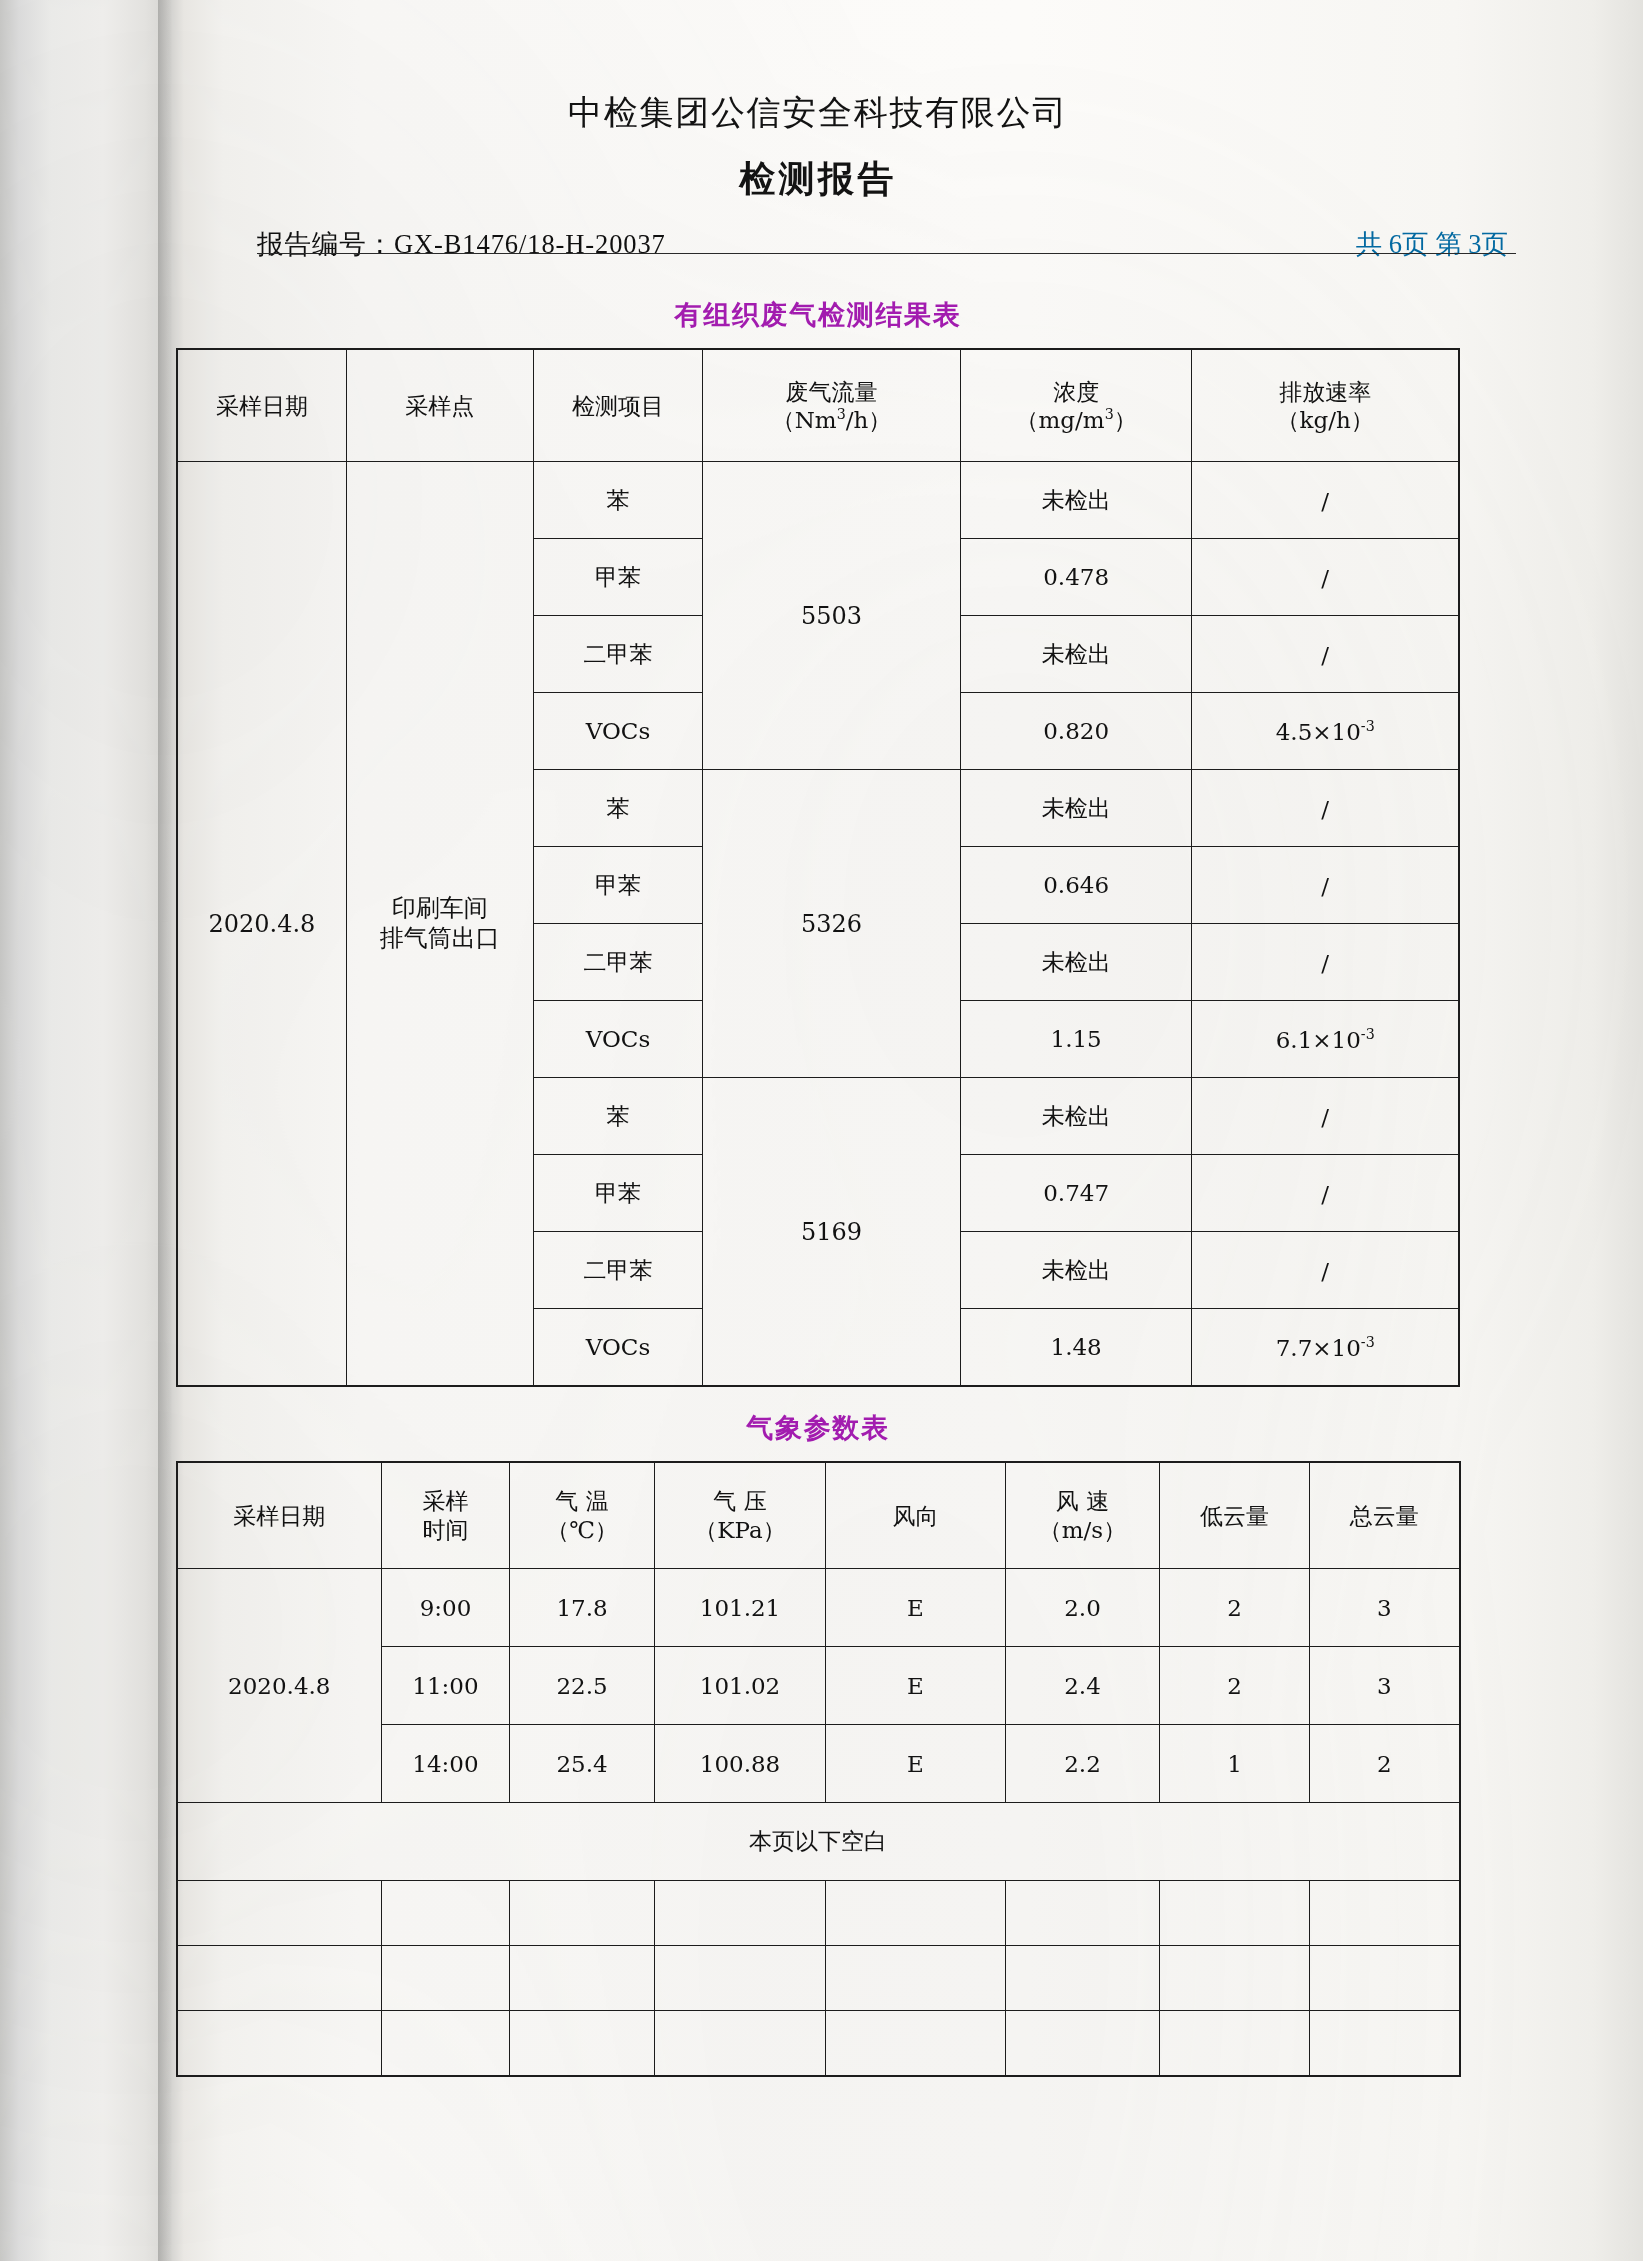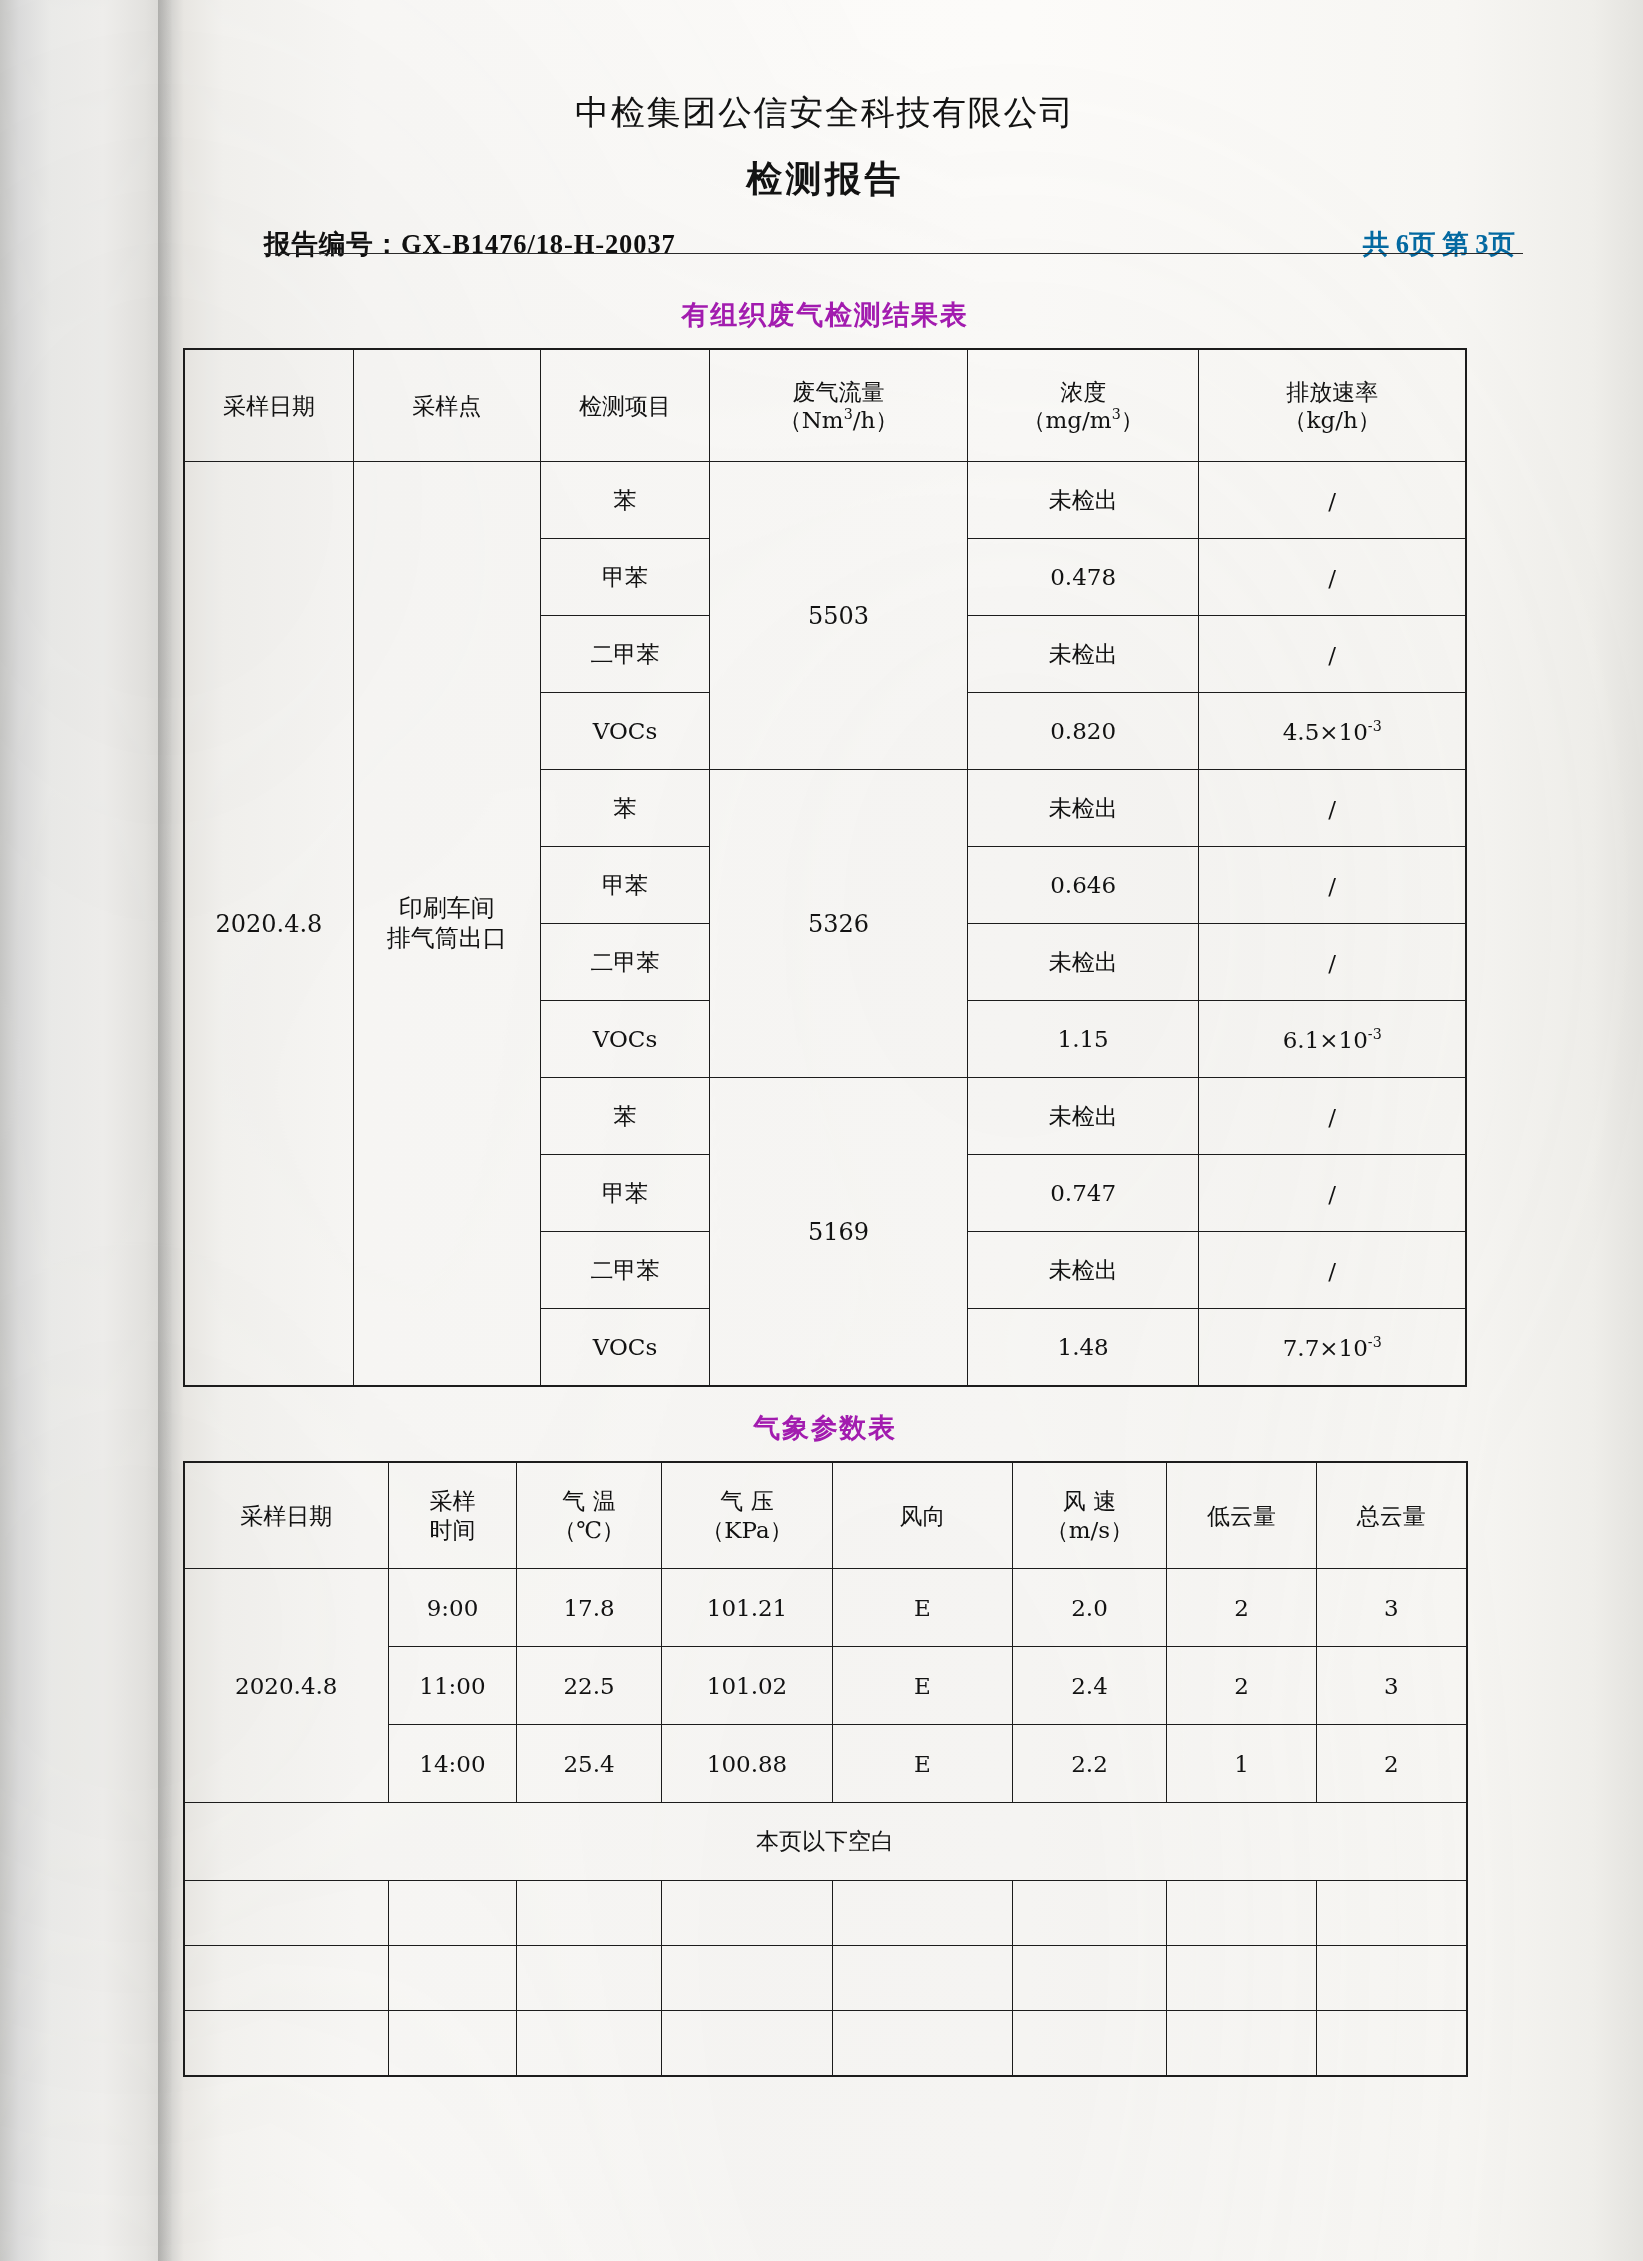--- a/index.html
+++ b/index.html
@@ -39,21 +39,21 @@
     background:
       radial-gradient(ellipse at 10% 22%, #7a7a78 0 8%, transparent 40%),
       radial-gradient(ellipse at 8% 72%, #8a8a86 0 7%, transparent 40%),
       radial-gradient(ellipse at 62% 40%, #8e8e8a 0 12%, transparent 46%),
       radial-gradient(ellipse at 55% 86%, #90908c 0 16%, transparent 50%);
     pointer-events: none;
   }
 
   #content {
     position: absolute;
-    left: 7px; top: 0;
+    left: 0; top: 0;
     width: 1636px; height: 2261px;
   }
 
   .hdr {
     text-align: center;
     color: #131313;
   }
   .company {
     font-size: 34px;
     letter-spacing: 1.7px;
@@ -65,21 +65,20 @@
     font-weight: bold;
     letter-spacing: 3.4px;
     margin-top: 19px;
     font-family: "DejaVu Serif", "Liberation Serif", serif;
   }
 
   .rowline {
     position: relative;
     margin: 22px 128px 0 257px;
     height: 45px;
-    font-weight: bold;
   }
   .rpt-no {
     position: absolute; left: 0; top: 0;
     font-size: 26.5px; color: #101010;
     letter-spacing: 0.9px;
     white-space: nowrap;
   }
   .pageno {
     position: absolute; right: 0; top: 0;
     font-size: 26.5px; color: #0369a1;

